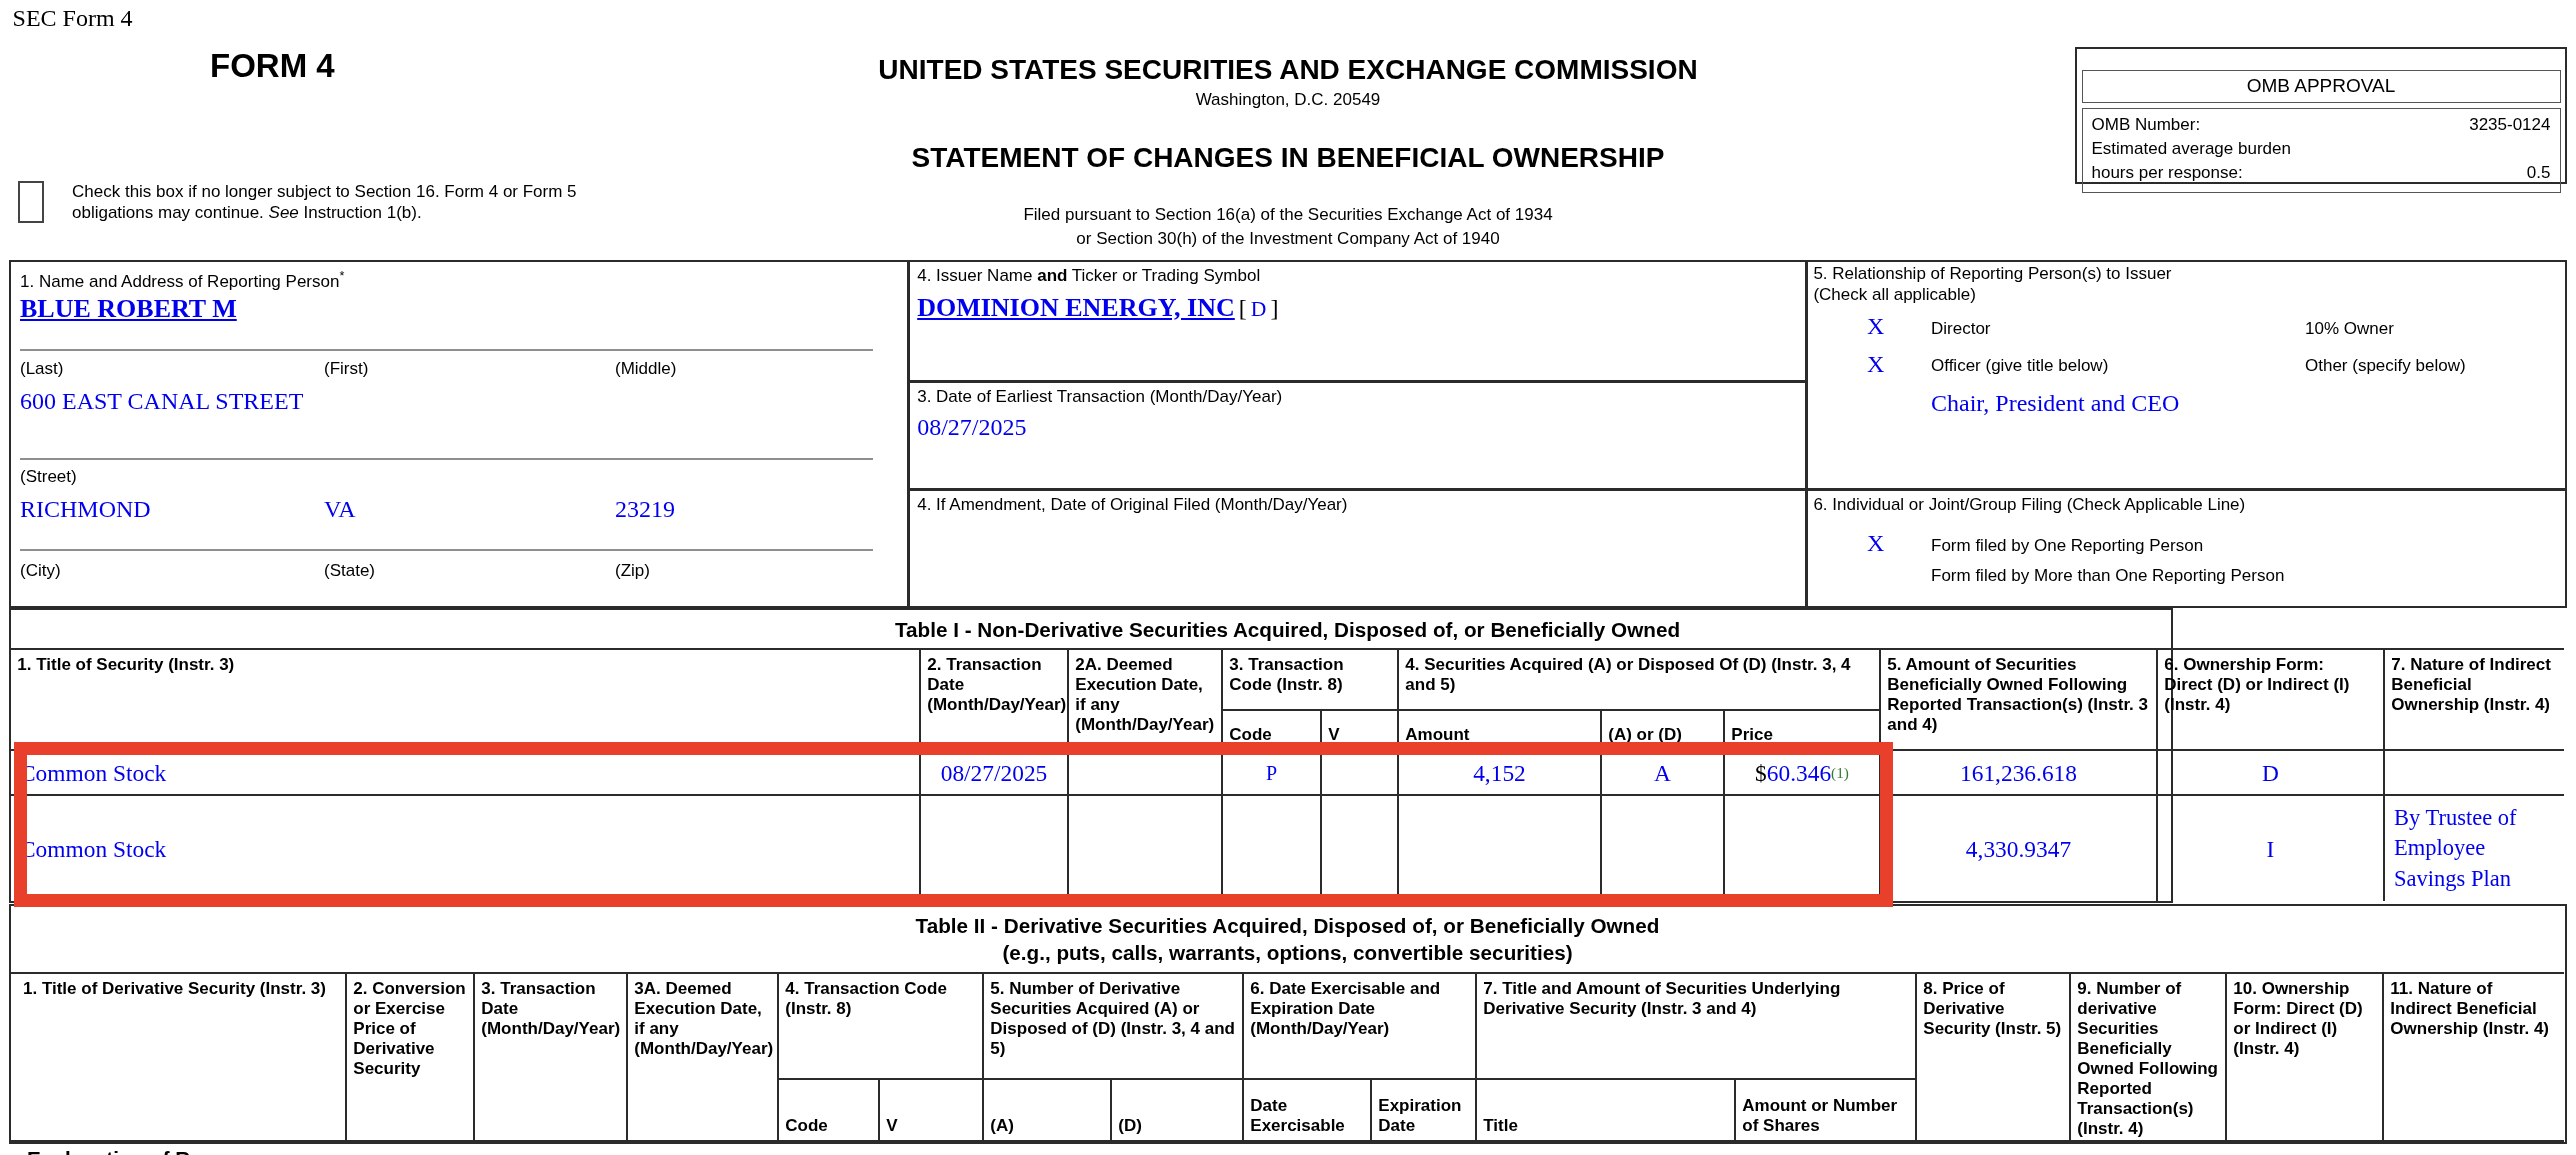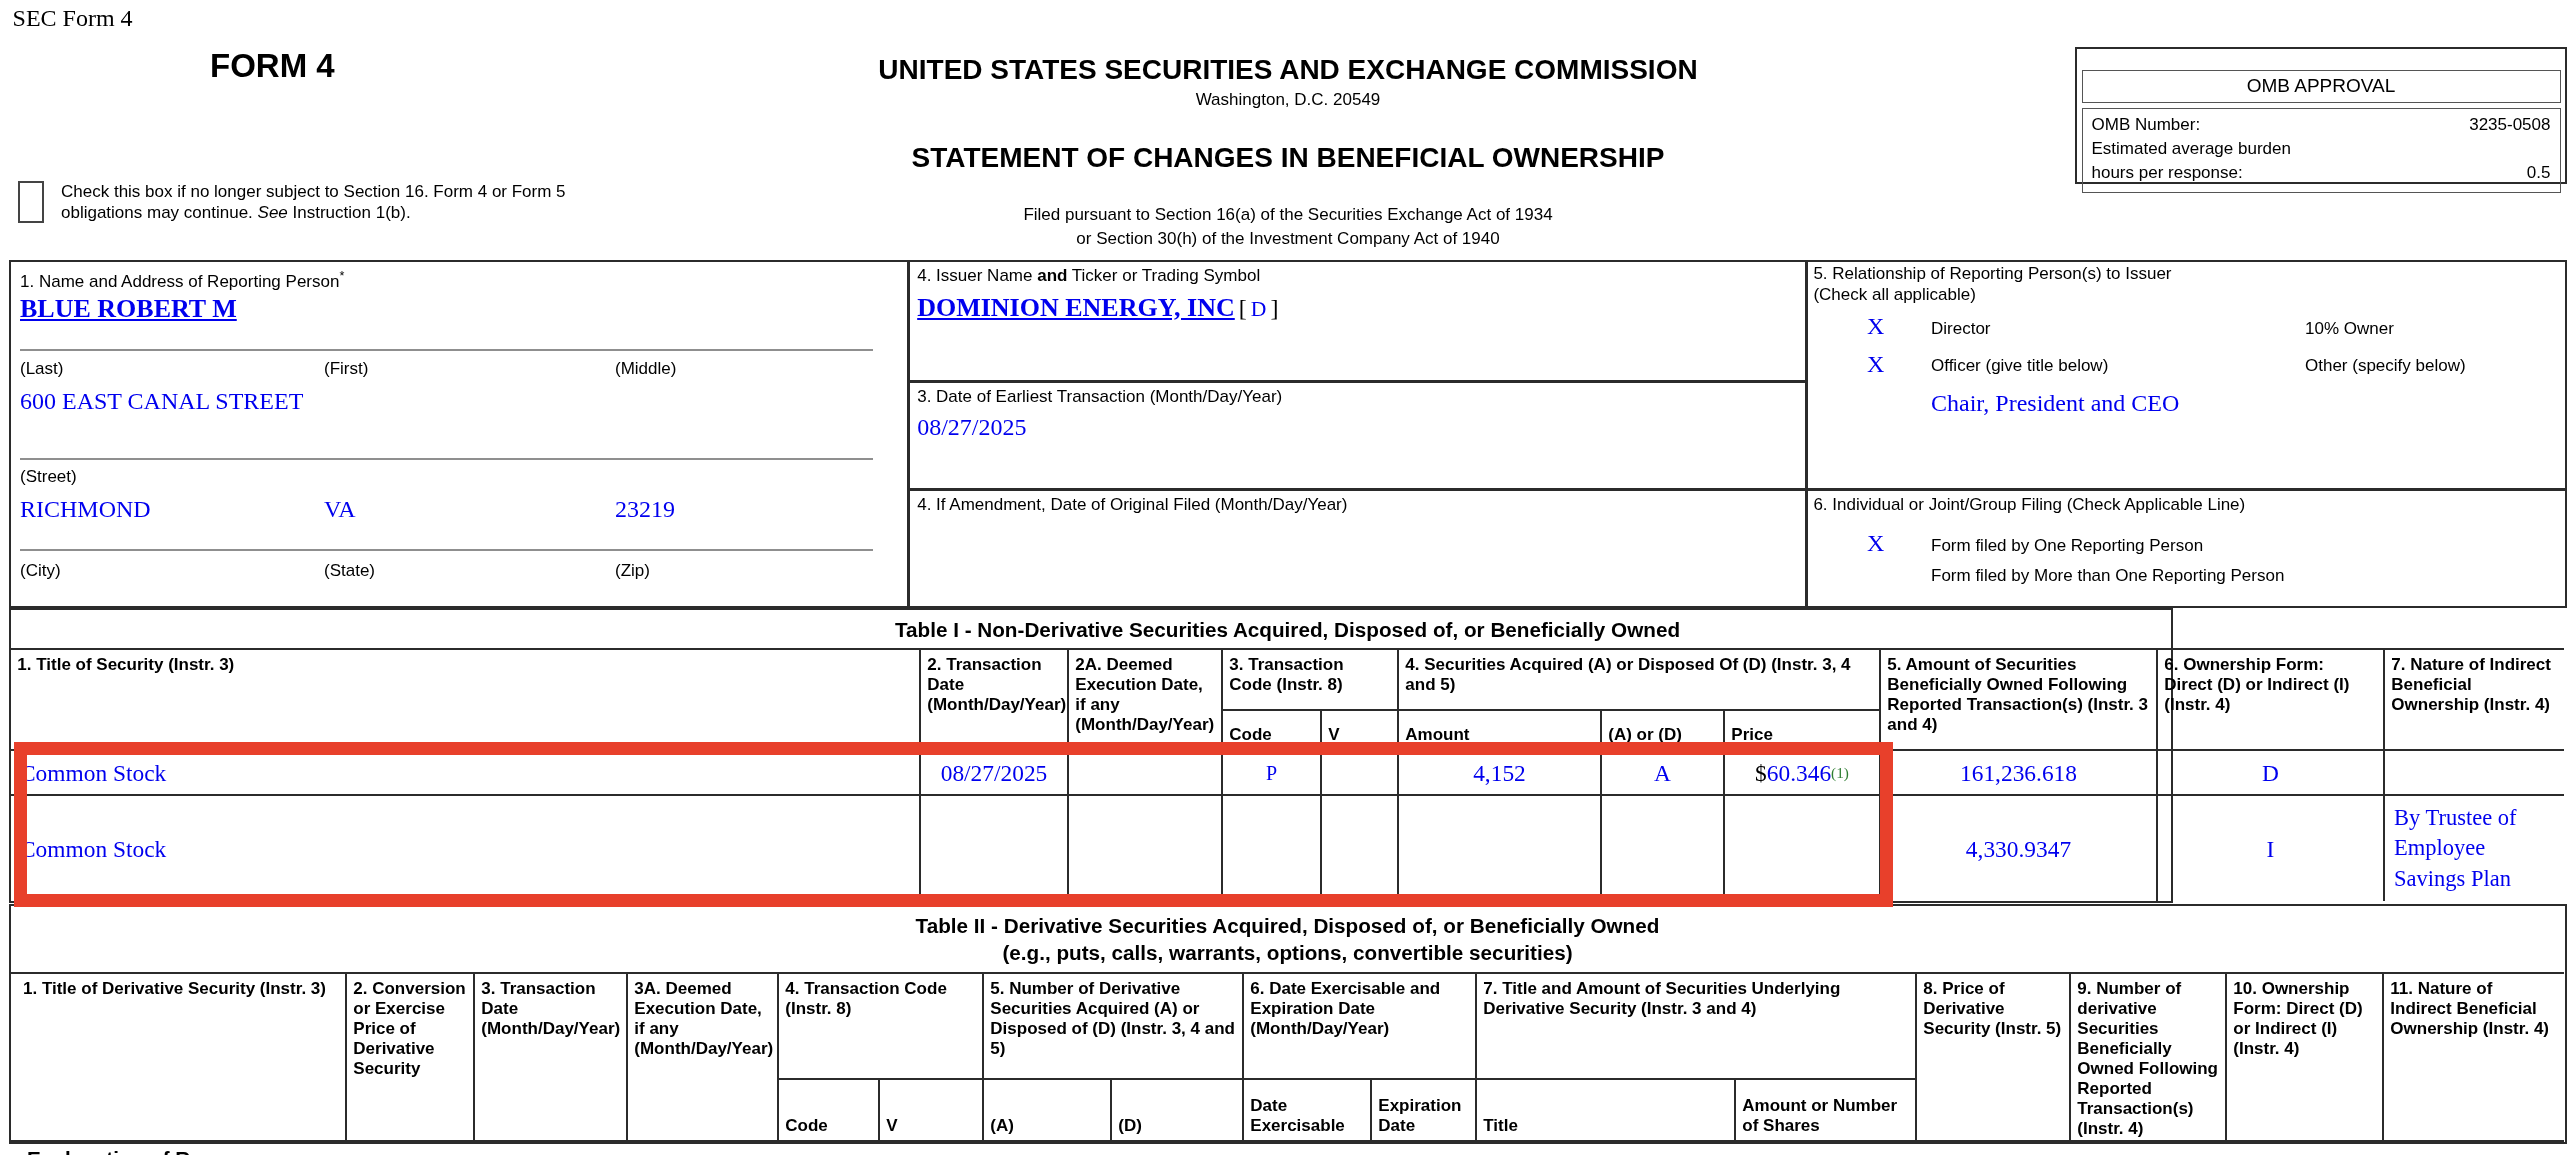--- a/index.html
+++ b/index.html
@@ -45,30 +45,30 @@
 
   <div class="abs" style="left:12.6px;top:5.4px;font-family:'Liberation Serif',serif;font-size:24px;">SEC Form 4</div>
   <div class="abs" style="left:210px;top:47px;font-weight:bold;font-size:33px;">FORM 4</div>
   <div class="abs ctr big" style="top:54px;">UNITED STATES SECURITIES AND EXCHANGE COMMISSION</div>
   <div class="abs ctr lbl" style="top:90px;">Washington, D.C. 20549</div>
   <div class="abs ctr big" style="top:142px;">STATEMENT OF CHANGES IN BENEFICIAL OWNERSHIP</div>
   <div class="abs ctr lbl" style="top:205px;">Filed pursuant to Section 16(a) of the Securities Exchange Act of 1934</div>
   <div class="abs ctr lbl" style="top:229px;">or Section 30(h) of the Investment Company Act of 1940</div>
 
   <div class="abs" style="left:18px;top:181px;width:26px;height:42px;border:2.7px solid #444;box-sizing:border-box;"></div>
-  <div class="abs lbl" style="left:61px;top:182px;width:507px;">
+  <div class="abs lbl" style="left:72px;top:182px;width:507px;">
     <span>Check this box if no longer subject to Section 16. Form 4 or Form 5 obligations may continue. </span><span style="font-style:italic;">See</span><span> Instruction 1(b).</span>
   </div>
 
   <div class="omb" style="left:2075px;top:47px;width:492px;height:137px;">
     <div class="ttl">OMB APPROVAL</div>
     <div class="bdy">
       <div class="row">
         <span>OMB Number:</span>
-        <span>3235-0508</span>
+        <span>3235-0124</span>
       </div>
       <div>Estimated average burden</div>
       <div class="row">
         <span>hours per response:</span>
         <span>0.5</span>
       </div>
     </div>
   </div>
 
   <div class="t" style="left:9px;top:260px;width:2558px;height:348px;grid-template-columns:896px 898px 1fr;grid-template-rows:118px 108px 1fr;">

